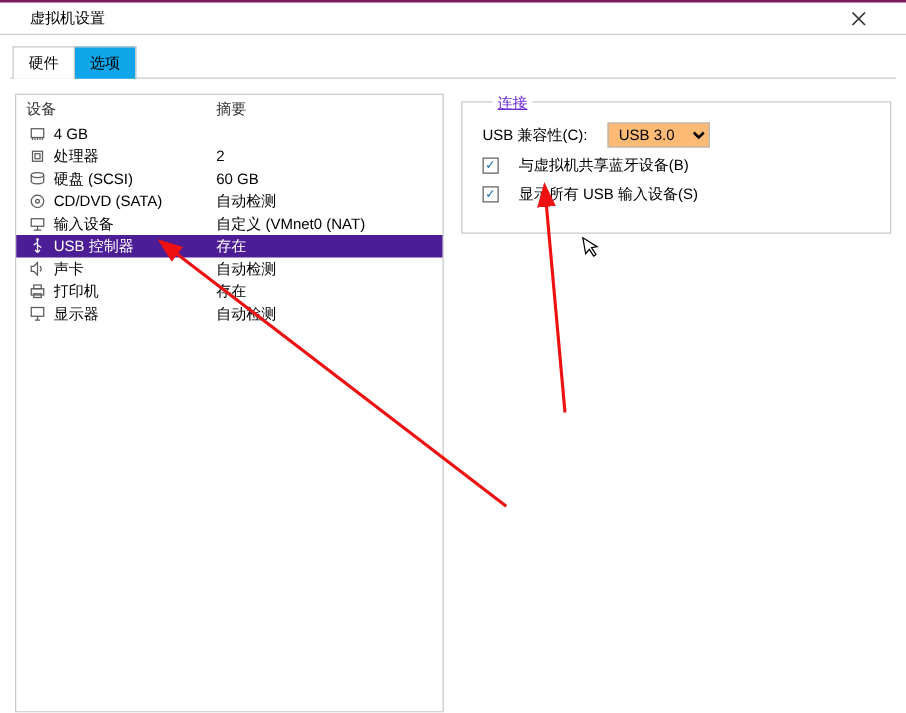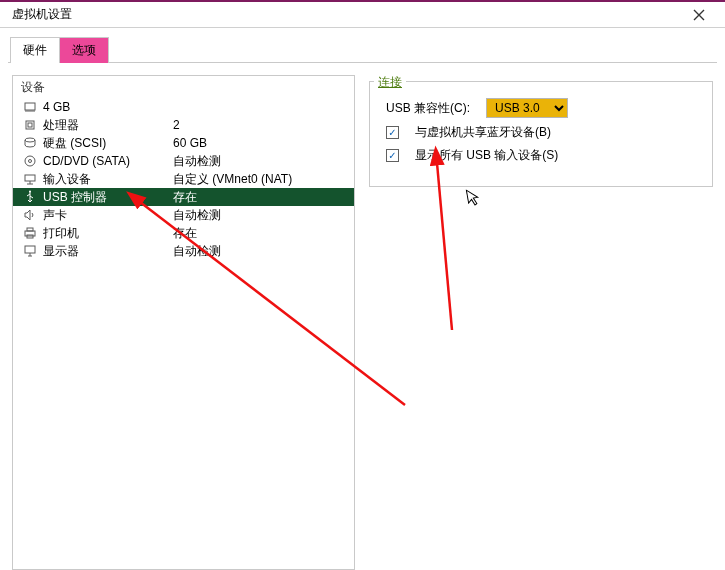--- a/index.html
+++ b/index.html
@@ -12,38 +12,38 @@
       overflow: hidden;
       position: relative;
     }
     .titlebar {
       height: 28px;
       border-top: 2px solid #7e1b5e;
       border-bottom: 1px solid #d0d0d0;
       display: flex;
       align-items: center;
       justify-content: space-between;
-      padding: 0 12px;
+      padding: 0 24px;
       background: #fff;
     }
     .titlebar .close {
       width: 28px; height: 20px;
       display: flex; align-items: center; justify-content: center;
       color: #333; cursor: default;
     }
     .tabs {
       display: flex;
       padding: 8px 10px 0 10px;
       gap: 0;
     }
     .tab {
       padding: 4px 12px;
       border: 1px solid #c9c9c9;
       border-bottom: none;
-      background: #ec4899;
+      background: #0ea5e9;
       position: relative;
       top: 1px;
       cursor: default;
     }
     .tab.active { background: #fff; z-index: 2; }
     .tab + .tab { margin-left: -1px; }
     .tabrule {
       border-top: 1px solid #c9c9c9;
       margin: 0 8px;
     }
@@ -73,52 +73,52 @@
     .dev-header .col-sum { flex: 1; }
     .dev-row .icon {
       width: 18px; height: 16px;
       display: flex; align-items: center; justify-content: center;
       color: #5a5a5a;
       margin-right: 4px;
     }
     .dev-row .name { width: 130px; }
     .dev-row .summ { flex: 1; }
     .dev-row.selected {
-      background: #14532d;
+      background: #4c1d95;
       color: #fff;
     }
     .dev-row.selected .icon { color: #fff; }
     .right-panel {
       flex: 1;
       padding-top: 0;
     }
     .groupbox {
       border: 1px solid #c9c9c9;
       padding: 10px 12px 16px 12px;
       position: relative;
       margin-top: 6px;
     }
     .groupbox-title {
       position: absolute;
-      top: -8px; left: 4px;
+      top: -8px; left: 24px;
       background: #fff;
       padding: 0 4px;
-      color: #4d7c0f;
+      color: #6d28d9;
       text-decoration: underline;
     }
     .row {
       display: flex;
       align-items: center;
       margin: 6px 4px;
       gap: 16px;
     }
     select {
       font-family: inherit; font-size: 12px;
       border: 1px solid #b6b6b6;
-      background: #eab308;
+      background: #fdba74;
       height: 20px;
       width: 82px;
       padding: 0 4px;
     }
     .chk {
       width: 13px; height: 13px;
       border: 1px solid #606060;
       display: inline-flex; align-items: center; justify-content: center;
       font-size: 10px; line-height: 1;
       background: #fff;
@@ -156,20 +156,21 @@
   <div class="tab active">硬件</div>
   <div class="tab">选项</div>
 </div>
 <div class="tabrule"></div>
 
 <div class="content">
 
   <div class="devices-panel">
     <div class="dev-header">
       <div class="col-name">设备</div>
+      <div class="col-sum">摘要</div>
     </div>
 
     <div class="dev-row">
       <span class="icon">
           <svg class="ic" viewBox="0 0 14 14">
             <rect x="2" y="3" width="10" height="7" fill="none" stroke="currentColor"></rect>
             <path d="M3 10 v2 M5 10 v2 M7 10 v2 M9 10 v2 M11 10 v2" stroke="currentColor"></path>
           </svg>
         </span>
       <span class="summ">4 GB</span>

